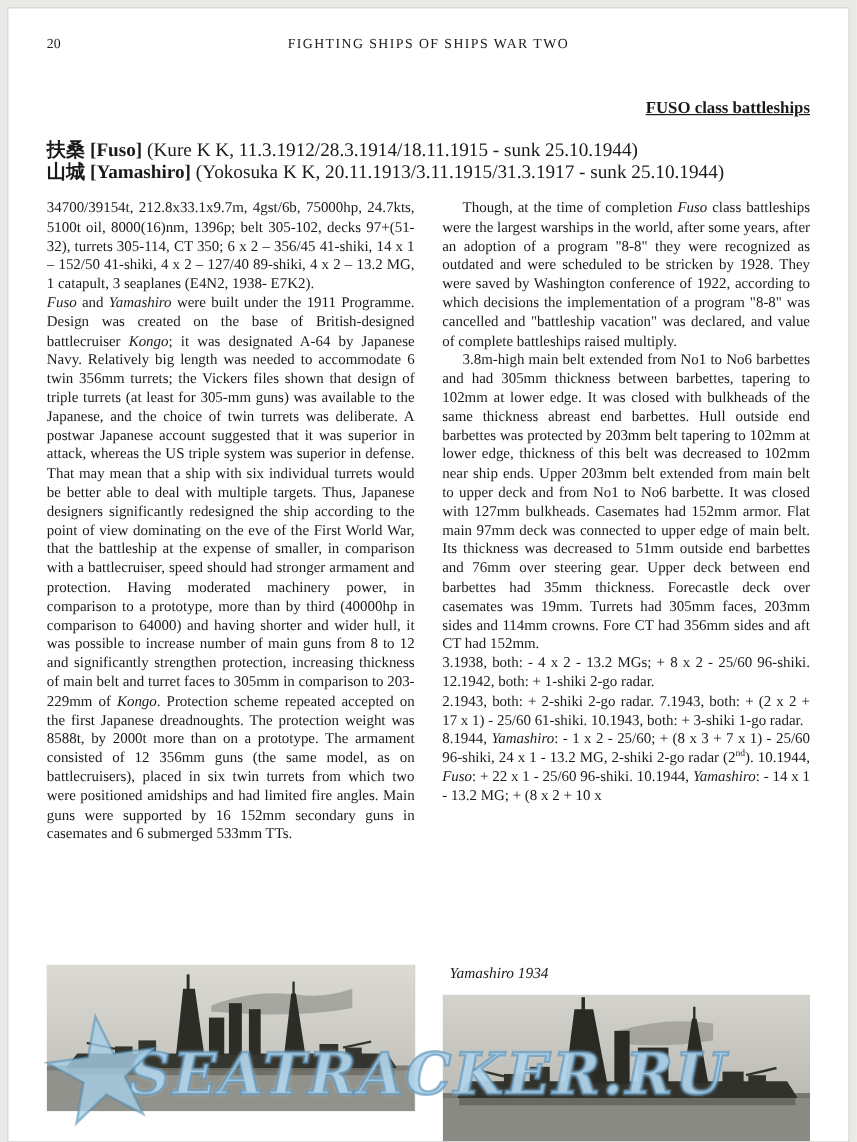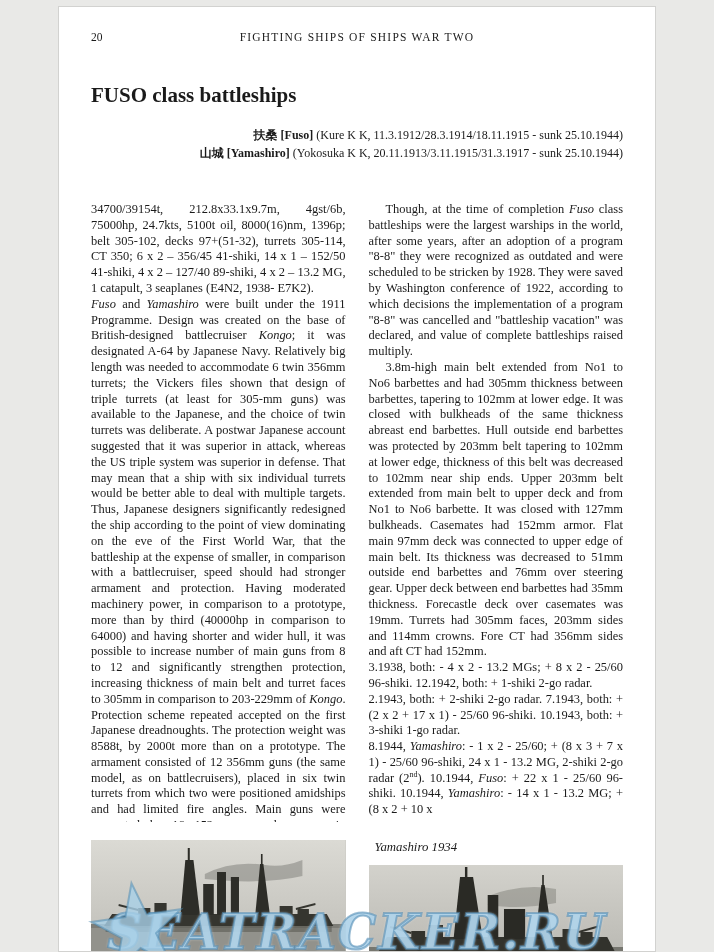--- a/index.html
+++ b/index.html
@@ -4,38 +4,39 @@
 <style>
   html,body{margin:0;padding:0;}
   body{
     width:714px;height:952px;overflow:hidden;
     background:#e9e9e7;
     font-family:"Liberation Serif","DejaVu Serif",serif;
     color:#1a1a1a;
   }
   .page{
     position:relative;box-sizing:border-box;
-    width:598px;height:946px;margin:6px auto 0;
+    width:702px;height:946px;margin:6px auto 0;
     background:#ffffff;border:1px solid #d2d2d0;
     padding:24px 32px 0;overflow:hidden;
   }
   
   .running-head{position:relative;height:16px;font-size:11.5px;}
   .pageno{position:absolute;left:0;top:0;}
   .head-title{display:block;text-align:center;letter-spacing:1.2px;}
   
   .title{
-    text-align:left;font-size:21px;font-weight:bold;
+    text-align:right;font-size:14px;font-weight:bold;
     margin:36px 0 18px;
+    text-decoration:underline;
   }
   
-  .ship-line{font-size:12px;line-height:18px;text-align:right;}
+  .ship-line{font-size:16px;line-height:18px;}
   .ship-strong{font-weight:bold;}
   
-  .columns{display:flex;gap:23px;margin-top:40px;height:620px;overflow:hidden;}
+  .columns{display:flex;gap:23px;margin-top:13px;height:620px;overflow:hidden;}
   .col{flex:1;min-width:0;text-align:justify;font-size:12.45px;line-height:15.8px;}
   .col p{margin:0;}
   .indent{text-indent:17px;}
   sup{font-size:8px;line-height:0;}
   
   .photos-section{position:relative;margin-top:18px;}
   .photo-row{display:flex;gap:23px;}
   figure{flex:1;margin:0;min-width:0;}
   .caption{font-style:italic;font-size:12.8px;margin:0 0 10px 6px;}
   .photo{height:122px;overflow:hidden;background:#c9c8c2;}
@@ -84,21 +85,21 @@
 
   <div class="columns">
     <div class="col">
       <p>34700/39154t, 212.8x33.1x9.7m, 4gst/6b, 75000hp, 24.7kts, 5100t oil, 8000(16)nm, 1396p; belt 305-102, decks 97+(51-32), turrets 305-114, CT 350; 6 x 2 – 356/45 41-shiki, 14 x 1 – 152/50 41-shiki, 4 x 2 – 127/40 89-shiki, 4 x 2 – 13.2 MG, 1 catapult, 3 seaplanes (E4N2, 1938- E7K2).</p>
       <p><i>Fuso</i> and <i>Yamashiro</i> were built under the 1911 Programme. Design was created on the base of British-designed battlecruiser <i>Kongo</i>; it was designated A-64 by Japanese Navy. Relatively big length was needed to accommodate 6 twin 356mm turrets; the Vickers files shown that design of triple turrets (at least for 305-mm guns) was available to the Japanese, and the choice of twin turrets was deliberate. A postwar Japanese account suggested that it was superior in attack, whereas the US triple system was superior in defense. That may mean that a ship with six individual turrets would be better able to deal with multiple targets. Thus, Japanese designers significantly redesigned the ship according to the point of view dominating on the eve of the First World War, that the battleship at the expense of smaller, in comparison with a battlecruiser, speed should had stronger armament and protection. Having moderated machinery power, in comparison to a prototype, more than by third (40000hp in comparison to 64000) and having shorter and wider hull, it was possible to increase number of main guns from 8 to 12 and significantly strengthen protection, increasing thickness of main belt and turret faces to 305mm in comparison to 203-229mm of <i>Kongo</i>. Protection scheme repeated accepted on the first Japanese dreadnoughts. The protection weight was 8588t, by 2000t more than on a prototype. The armament consisted of 12 356mm guns (the same model, as on battlecruisers), placed in six twin turrets from which two were positioned amidships and had limited fire angles. Main guns were supported by 16 152mm secondary guns in casemates and 6 submerged 533mm TTs.</p>
     </div>
     <div class="col">
       <p class="indent">Though, at the time of completion <i>Fuso</i> class battleships were the largest warships in the world, after some years, after an adoption of a program "8-8" they were recognized as outdated and were scheduled to be stricken by 1928. They were saved by Washington conference of 1922, according to which decisions the implementation of a program "8-8" was cancelled and "battleship vacation" was declared, and value of complete battleships raised multiply.</p>
       <p class="indent">3.8m-high main belt extended from No1 to No6 barbettes and had 305mm thickness between barbettes, tapering to 102mm at lower edge. It was closed with bulkheads of the same thickness abreast end barbettes. Hull outside end barbettes was protected by 203mm belt tapering to 102mm at lower edge, thickness of this belt was decreased to 102mm near ship ends. Upper 203mm belt extended from main belt to upper deck and from No1 to No6 barbette. It was closed with 127mm bulkheads. Casemates had 152mm armor. Flat main 97mm deck was connected to upper edge of main belt. Its thickness was decreased to 51mm outside end barbettes and 76mm over steering gear. Upper deck between end barbettes had 35mm thickness. Forecastle deck over casemates was 19mm. Turrets had 305mm faces, 203mm sides and 114mm crowns. Fore CT had 356mm sides and aft CT had 152mm.</p>
       <p>3.1938, both: - 4 x 2 - 13.2 MGs; + 8 x 2 - 25/60 96-shiki. 12.1942, both: + 1-shiki 2-go radar.</p>
-      <p>2.1943, both: + 2-shiki 2-go radar. 7.1943, both: + (2 x 2 + 17 x 1) - 25/60 96-shiki. 10.1943, both: + 3-shiki 1-go radar.</p>
+      <p>2.1943, both: + 2-shiki 2-go radar. 7.1943, both: + (2 x 2 + 17 x 1) - 25/60 61-shiki. 10.1943, both: + 3-shiki 1-go radar.</p>
       <p>8.1944, <i>Yamashiro</i>: - 1 x 2 - 25/60; + (8 x 3 + 7 x 1) - 25/60 96-shiki, 24 x 1 - 13.2 MG, 2-shiki 2-go radar (2<sup>nd</sup>). 10.1944, <i>Fuso</i>: + 22 x 1 - 25/60 96-shiki. 10.1944, <i>Yamashiro</i>: - 14 x 1 - 13.2 MG; + (8 x 2 + 10 x</p>
     </div>
   </div>
 
   <div class="photos-section">
     <div class="photo-row">
 
       <figure>
         <div class="photo">
           <svg viewBox="0 0 313 122" preserveAspectRatio="none" aria-hidden="true">

